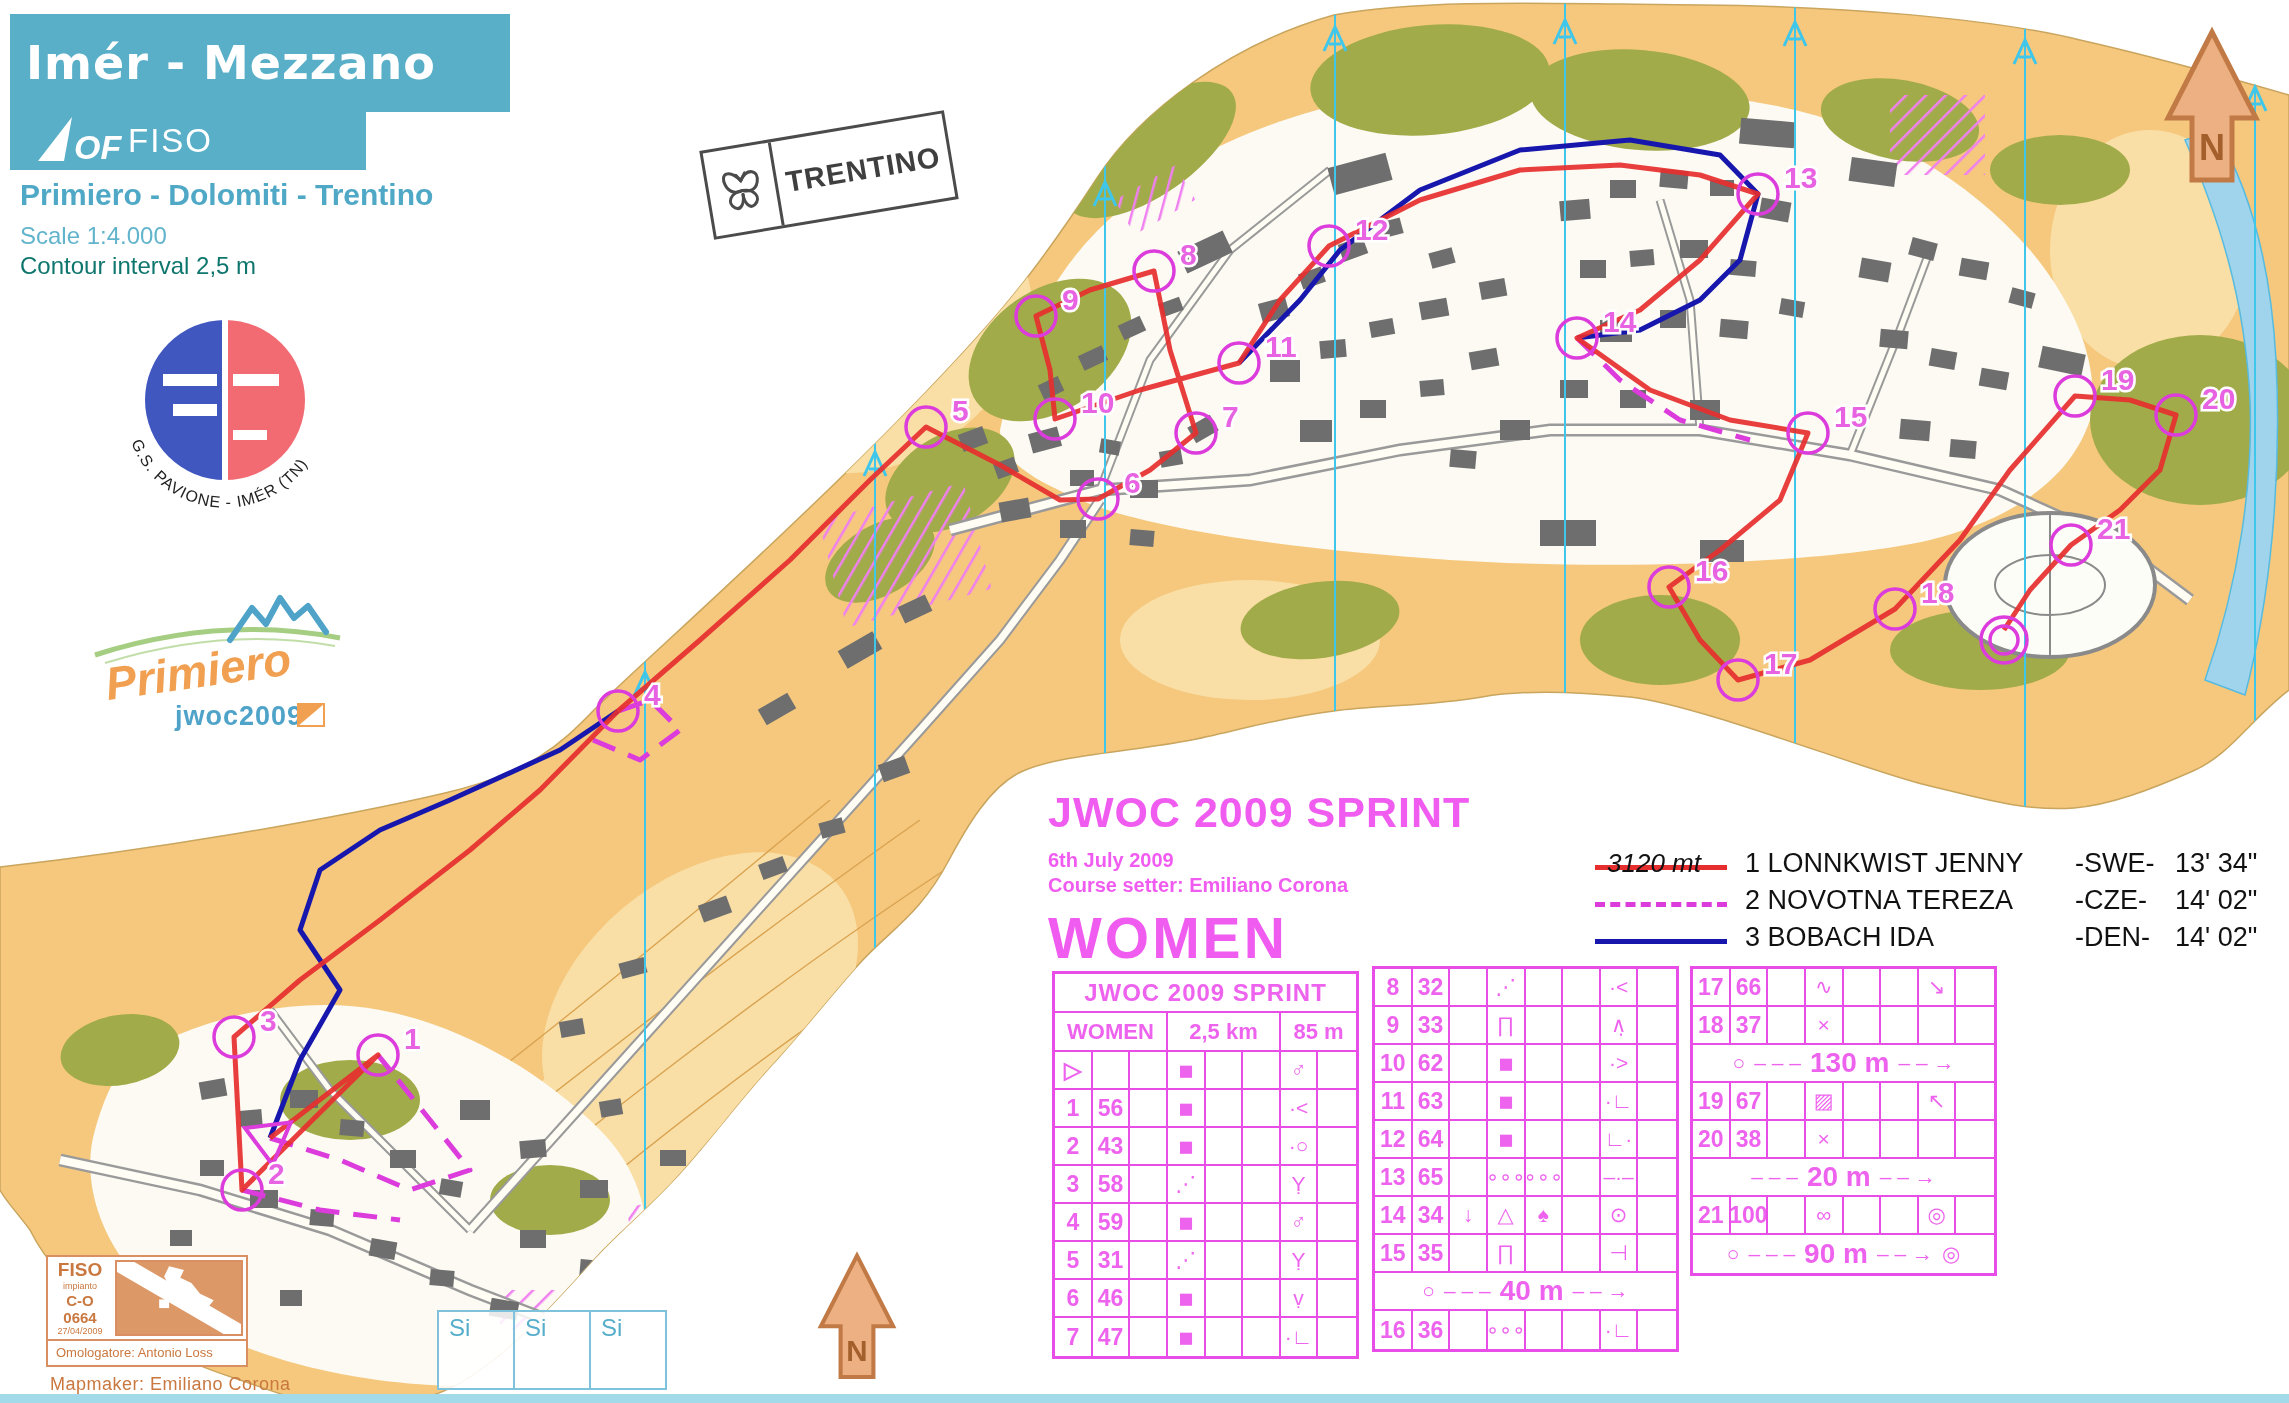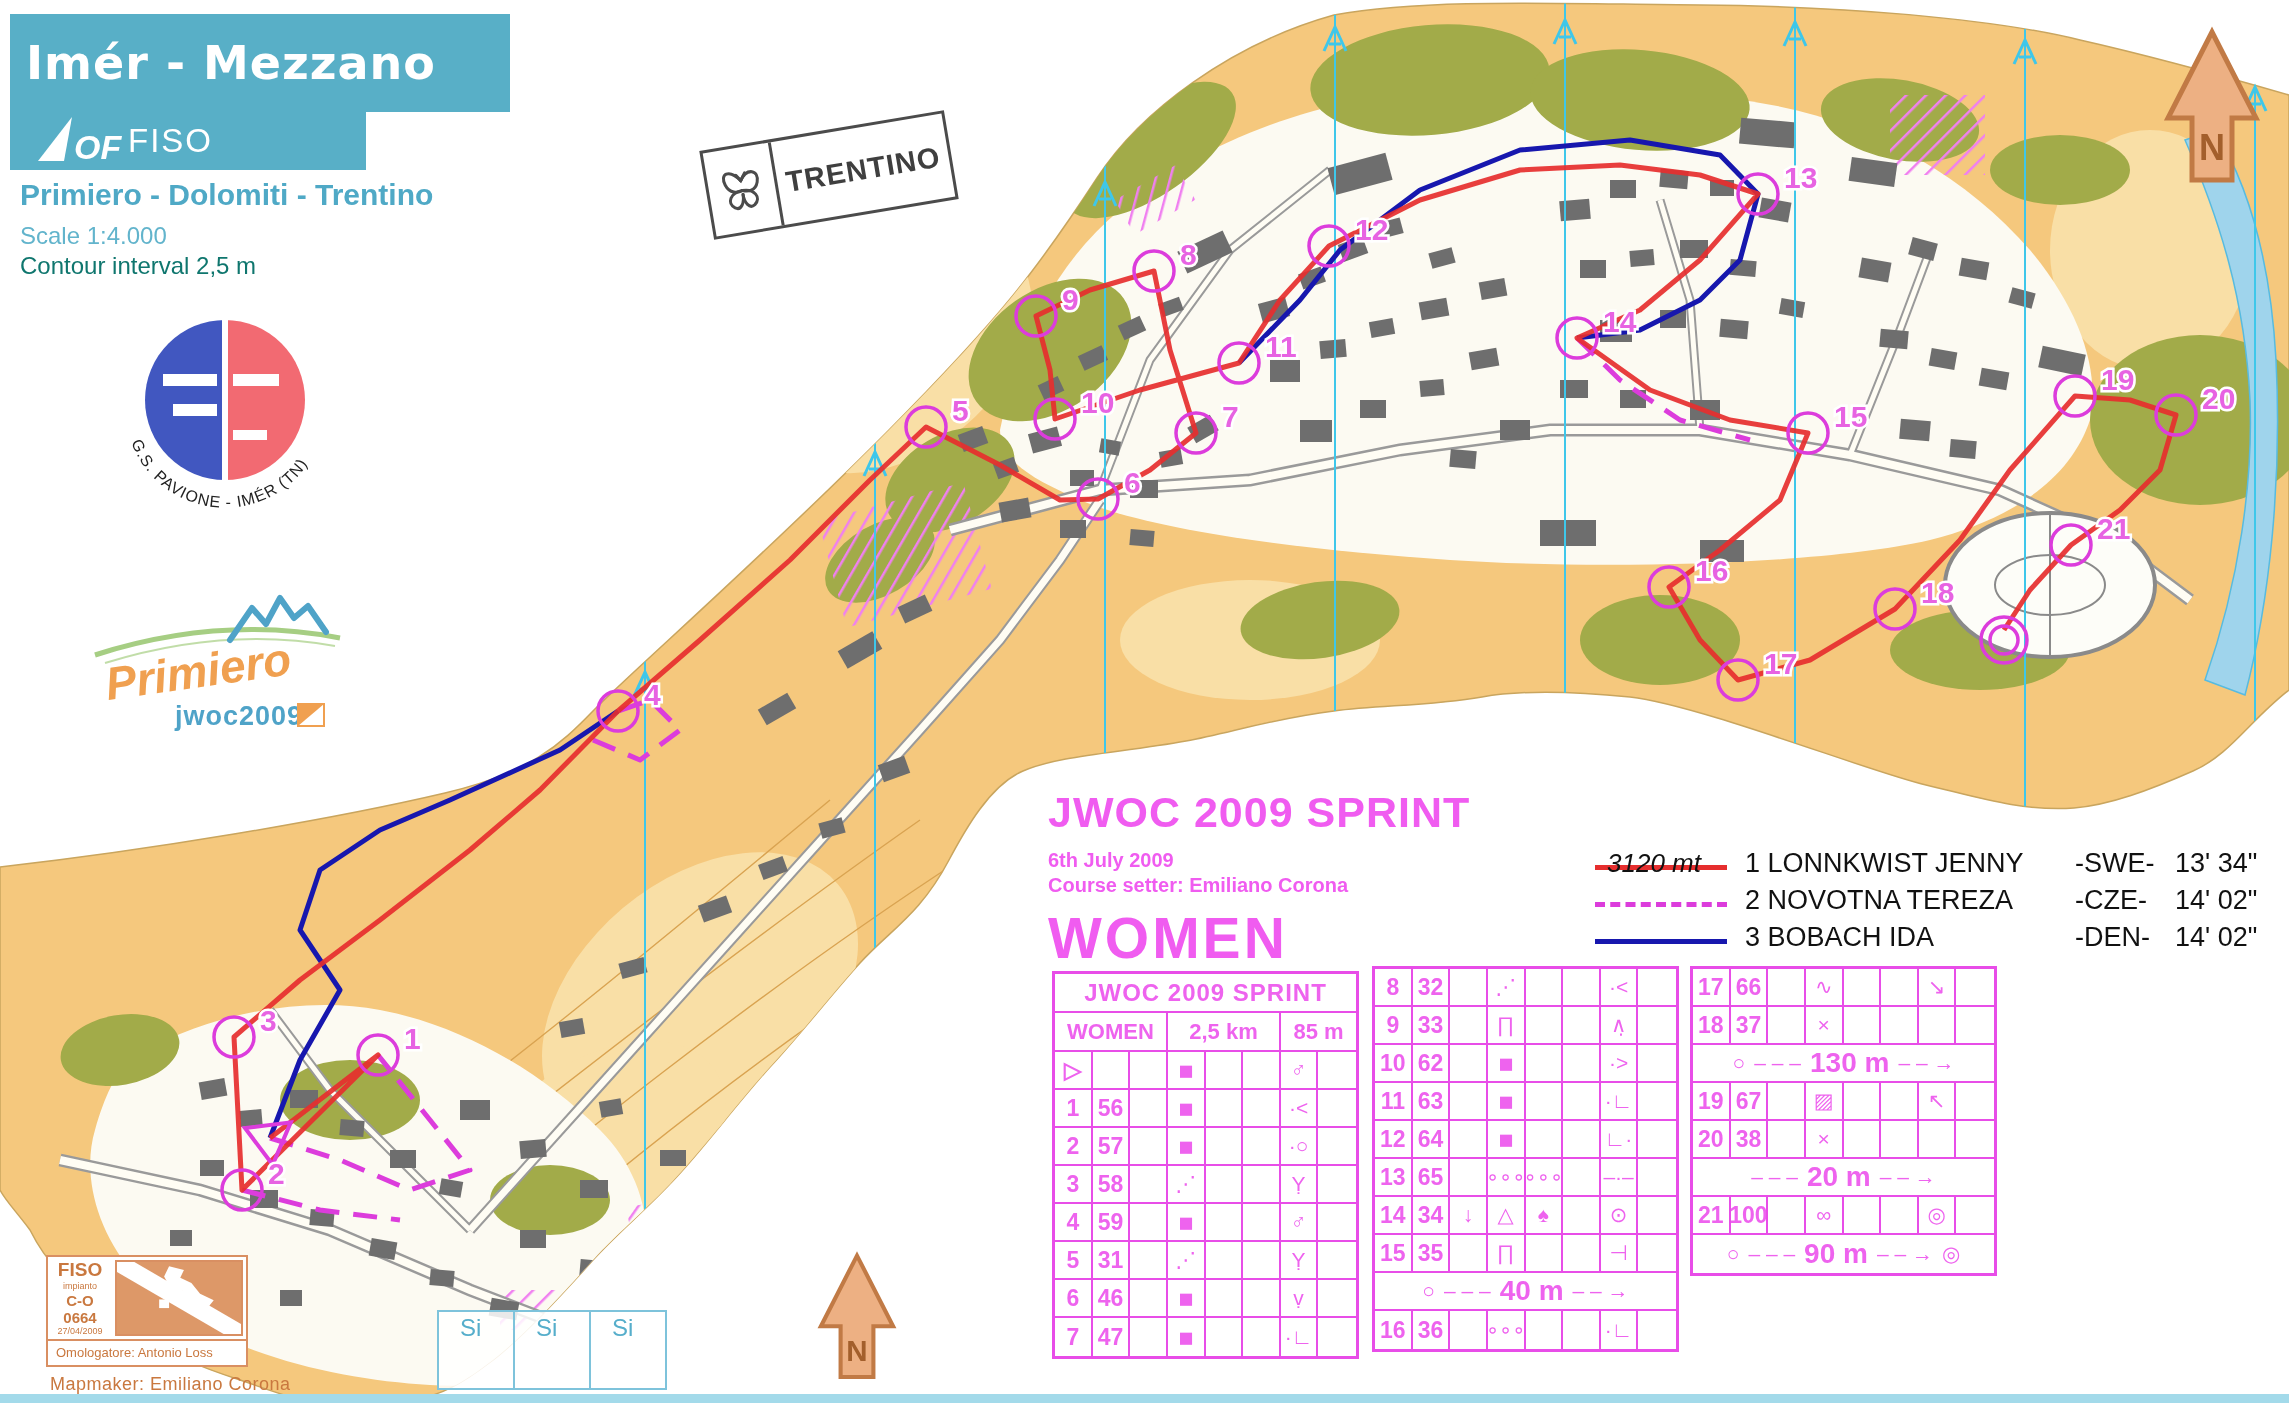--- a/index.html
+++ b/index.html
@@ -65,21 +65,21 @@
   .fiso-code{font-size:15px;font-weight:bold}
   .fiso-num{font-size:15px;font-weight:bold}
   .fiso-date{font-size:9px}
   .italy-wrap{flex:1;margin:3px;border:2px solid #D98F62;position:relative}
   .fiso-approver{border-top:2px solid #D98F62;height:22px;display:flex;align-items:center;padding-left:8px;font-size:13px}
   .mapmaker{position:absolute;left:50px;top:1374px;color:#C9783F;font-size:18px;letter-spacing:0.5px}
 
   
   .si-row{position:absolute;left:437px;top:1310px;display:flex}
   .si-cell{width:78px;height:80px;border:2px solid #7EC3DB;margin-left:-2px;box-sizing:border-box;
-           font-size:24px;color:#56AECB;padding:2px 0 0 21px;background:rgba(255,255,255,0.85)}
+           font-size:24px;color:#56AECB;padding:2px 0 0 10px;background:rgba(255,255,255,0.85)}
   .si-cell:first-child{margin-left:0}
 
   
   .trentino{position:absolute;left:705px;top:130px;width:248px;height:90px;border:3px solid #4B4B4B;
             transform:rotate(-9.5deg);display:flex;background:#fff;box-sizing:border-box}
   .trentino .wing-cell{width:66px;border-right:3px solid #4B4B4B;display:flex;align-items:center;justify-content:center}
   .trentino .name-cell{flex:1;display:flex;align-items:center;justify-content:center;
                        font-size:29px;font-weight:bold;color:#3F3F3F;letter-spacing:1px}
 
   .bottom-bar{position:absolute;left:0;top:1394px;width:2289px;height:9px;background:#A3DAEA}
@@ -508,21 +508,21 @@
           <div class="cdcell cdnum">56</div>
           <div class="cdcell"></div>
           <div class="cdcell cdbldg">■</div>
           <div class="cdcell"></div>
           <div class="cdcell"></div>
           <div class="cdcell">·&lt;</div>
           <div class="cdcell"></div>
         </div>
         <div class="cdrow">
           <div class="cdcell cdnum">2</div>
-          <div class="cdcell cdnum">57</div>
+          <div class="cdcell cdnum">43</div>
           <div class="cdcell"></div>
           <div class="cdcell cdbldg">■</div>
           <div class="cdcell"></div>
           <div class="cdcell"></div>
           <div class="cdcell">·○</div>
           <div class="cdcell"></div>
         </div>
         <div class="cdrow">
           <div class="cdcell cdnum">3</div>
           <div class="cdcell cdnum">58</div>

